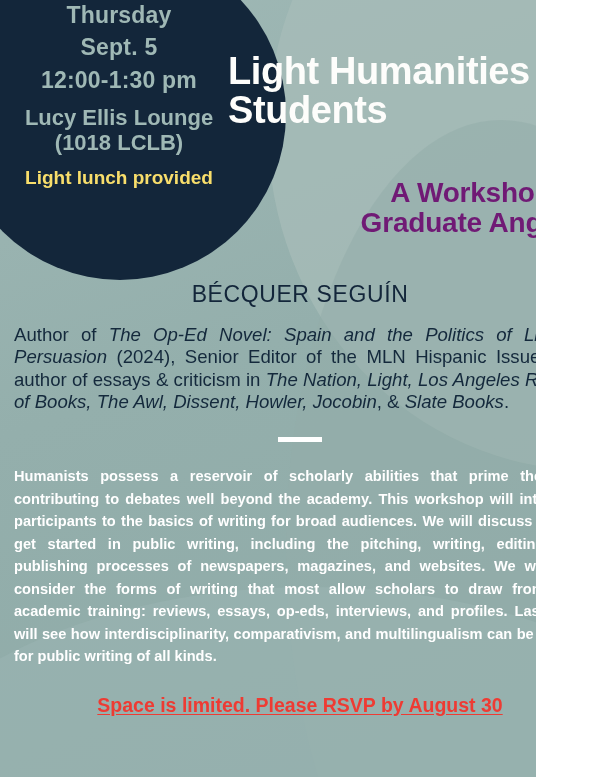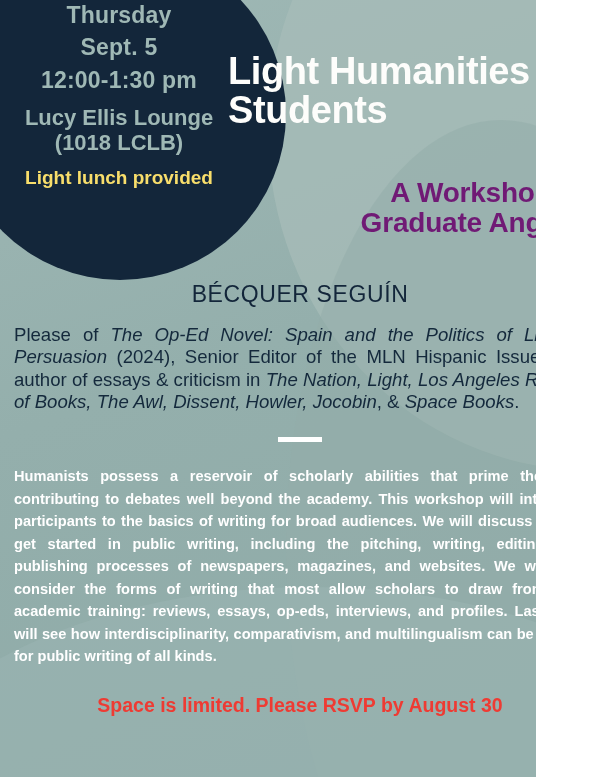--- a/index.html
+++ b/index.html
@@ -185,20 +185,21 @@
     left: 0;
     top: 692px;
     width: 600px;
     text-align: center;
     color: #ee3b33;
     font-weight: bold;
     font-size: 19.5px;
     line-height: 1.42;
   }
   .rsvp span {
+    text-decoration: underline;
     text-underline-offset: 2px;
   }
   .rsvp-l1, .rsvp-l2 { display: block; }
 </style>
 </head>
 <body>
 
 <div id="poster">
 
   <div class="bg-base"></div>
@@ -222,21 +223,21 @@
     <span class="title-l2">Students</span>
   </div>
 
   <div class="subtitle-block">
     <span class="sub-l1">A Workshop for</span>
     <span class="sub-l2">Graduate Angeles</span>
   </div>
 
   <div class="speaker">BÉCQUER SEGUÍN</div>
 
-  <div class="bio"><span>Please of </span><i>The Op-Ed Novel: Spain and the Politics of Literary Persuasion</i><span> (2024), Senior Editor of the MLN Hispanic Issue, and author of essays &amp; criticism in </span><i>The Nation, Light, Los Angeles Review of Books, The Awl, Dissent, Howler, Jocobin</i><span>, &amp; </span><i>Space Books</i><span>.</span></div>
+  <div class="bio"><span>Author of </span><i>The Op-Ed Novel: Spain and the Politics of Literary Persuasion</i><span> (2024), Senior Editor of the MLN Hispanic Issue, and author of essays &amp; criticism in </span><i>The Nation, Light, Los Angeles Review of Books, The Awl, Dissent, Howler, Jocobin</i><span>, &amp; </span><i>Slate Books</i><span>.</span></div>
 
   <div class="divider"></div>
 
   <div class="body-copy">Humanists possess a reservoir of scholarly abilities that prime them for contributing to debates well beyond the academy. This workshop will introduce participants to the basics of writing for broad audiences. We will discuss how to get started in public writing, including the pitching, writing, editing, and publishing processes of newspapers, magazines, and websites. We will also consider the forms of writing that most allow scholars to draw from their academic training: reviews, essays, op-eds, interviews, and profiles. Lastly, we will see how interdisciplinarity, comparativism, and multilingualism can be helpful for public writing of all kinds.</div>
 
   <div class="rsvp">
     <span class="rsvp-l1">Space is limited. Please RSVP by August 30 </span>
   </div>
 
 </div>

